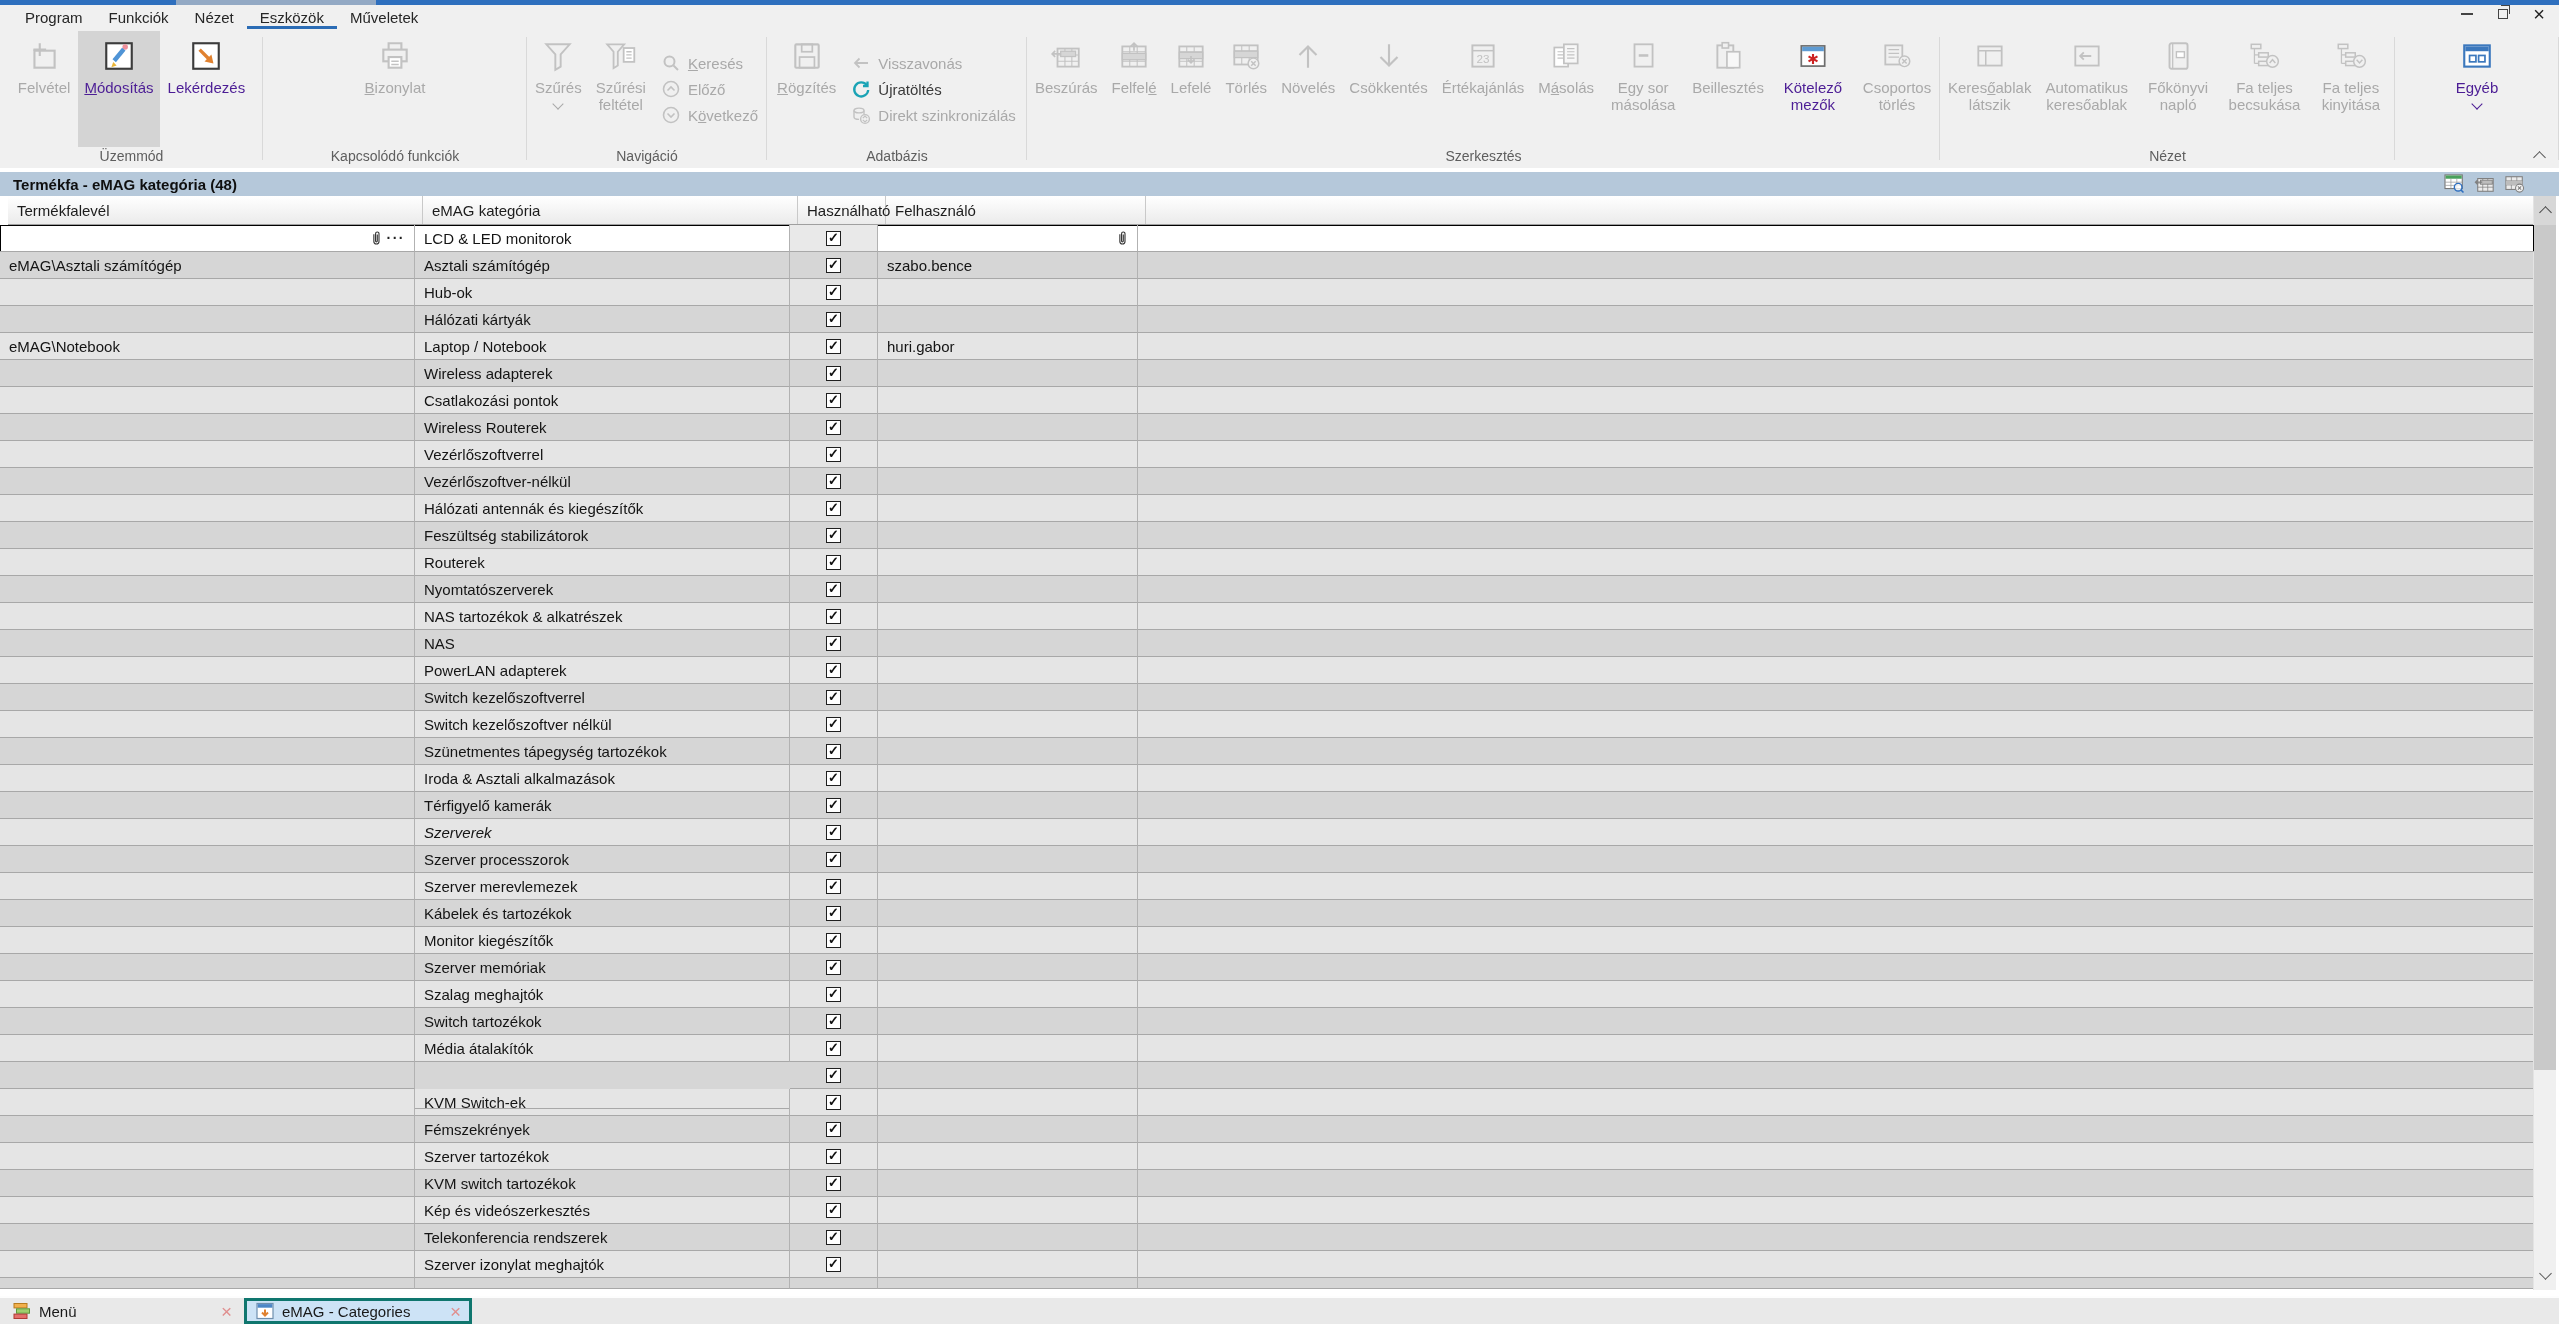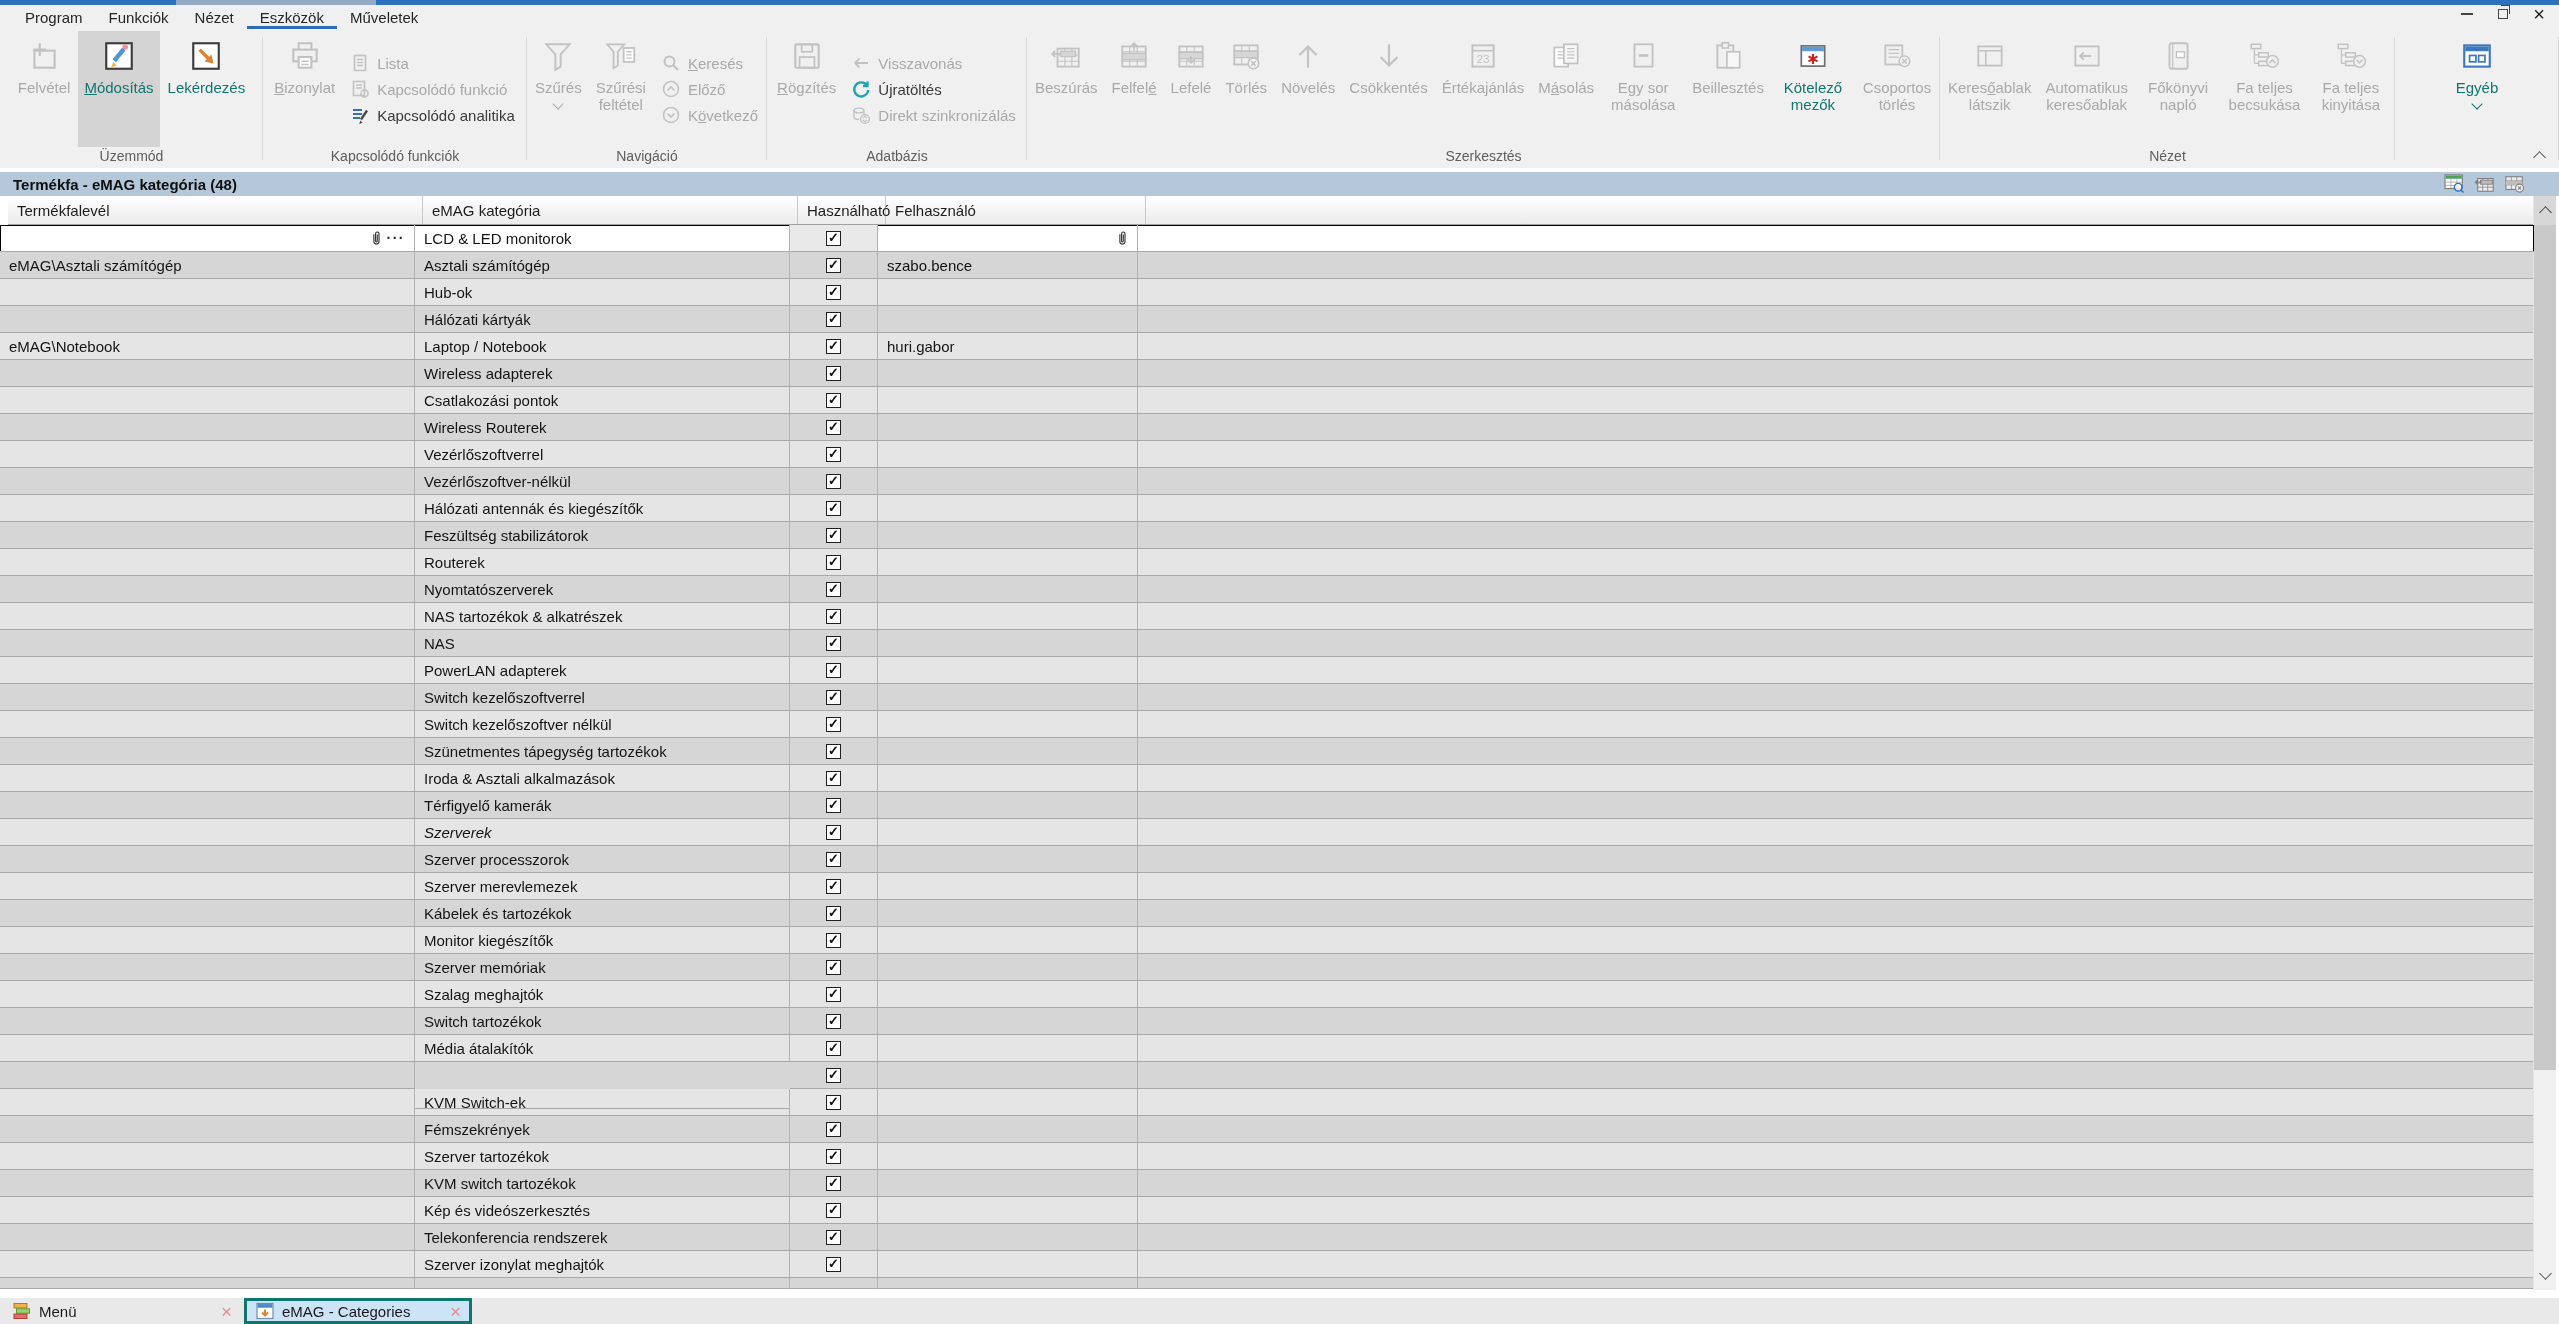--- a/index.html
+++ b/index.html
@@ -21,21 +21,21 @@
   .wb-max{width:10px;height:10px;border:1.5px solid #444;position:relative;box-sizing:border-box}
   .wb-max::before{content:"";position:absolute;left:2px;top:-5px;width:8px;height:8px;border:1.5px solid #444;border-left:none;border-bottom:none}
   .wb-close{font-size:20px;line-height:1;color:#222;font-weight:normal}
 
   
   .ribbon{position:absolute;top:29px;left:0;width:2559px;height:139px;background:#f0f0f0;display:flex;box-sizing:border-box}
   .ribbon-group{position:relative;display:flex;flex-direction:column;box-sizing:border-box;padding:2px 1px 0;flex:none}
   .ribbon-group::after{content:"";position:absolute;right:0;top:8px;bottom:8px;width:1px;background:#d9d9d9}
   .group-items{flex:1;display:flex;align-items:stretch;justify-content:center}
   .group-label{height:21px;text-align:center;font-size:14px;color:#5e5e5e;line-height:19px;white-space:nowrap}
-  .rb-big{display:flex;flex-direction:column;align-items:center;justify-content:flex-start;padding:8px 6px 0;margin:0 1px;color:#0f766e;font-size:15px;text-align:center;line-height:1.12}
+  .rb-big{display:flex;flex-direction:column;align-items:center;justify-content:flex-start;padding:8px 6px 0;margin:0 1px;color:#4c1d95;font-size:15px;text-align:center;line-height:1.12}
   .rb-big .bicon{width:34px;height:34px;flex:none;margin-bottom:7px;color:#5c5c5c}
   .rb-big .blabel{max-width:98px}
   .rb-big.disabled{color:#a9a9a9}
   .rb-big.disabled .bicon{color:#c2c2c2}
   .rb-big.selected{background:#d4d4d4}
   .chev{display:inline-block;width:7px;height:7px;border-right:1.6px solid currentColor;border-bottom:1.6px solid currentColor;transform:rotate(45deg);margin-top:3px}
   .rb-stack{display:flex;flex-direction:column;justify-content:center;padding:0 8px;gap:6px}
   .rb-small{display:flex;align-items:center;gap:7px;font-size:15px;color:#3a3a3a;white-space:nowrap}
   .rb-small .sicon{width:20px;height:20px;flex:none;color:#5c5c5c}
   .rb-small.disabled{color:#a9a9a9}
@@ -342,40 +342,20 @@
       <div class="group-label">Üzemmód</div>
     </div>
     <div class="ribbon-group" style="width: 264px;">
       <div class="group-items">
         <div class="rb-big disabled">
           <svg class="bicon">
             <use href="#printer-icon"></use>
           </svg>
           <div class="blabel"><u>B</u>izonylat</div>
         </div>
-        <div class="rb-stack">
-          <div class="rb-small disabled">
-            <svg class="sicon">
-              <use href="#list-icon"></use>
-            </svg>
-            <div>Lista</div>
-          </div>
-          <div class="rb-small disabled">
-            <svg class="sicon">
-              <use href="#related-function-icon"></use>
-            </svg>
-            <div>Kapcsolódó funkció</div>
-          </div>
-          <div class="rb-small">
-            <svg class="sicon">
-              <use href="#related-analytics-icon"></use>
-            </svg>
-            <div>Kapcsolódó analitika</div>
-          </div>
-        </div>
       </div>
       <div class="group-label">Kapcsolódó funkciók</div>
     </div>
     <div class="ribbon-group" style="width: 240px;">
       <div class="group-items">
         <div class="rb-big disabled">
           <svg class="bicon">
             <use href="#funnel-icon"></use>
           </svg>
           <div class="blabel">Szűrés</div>

